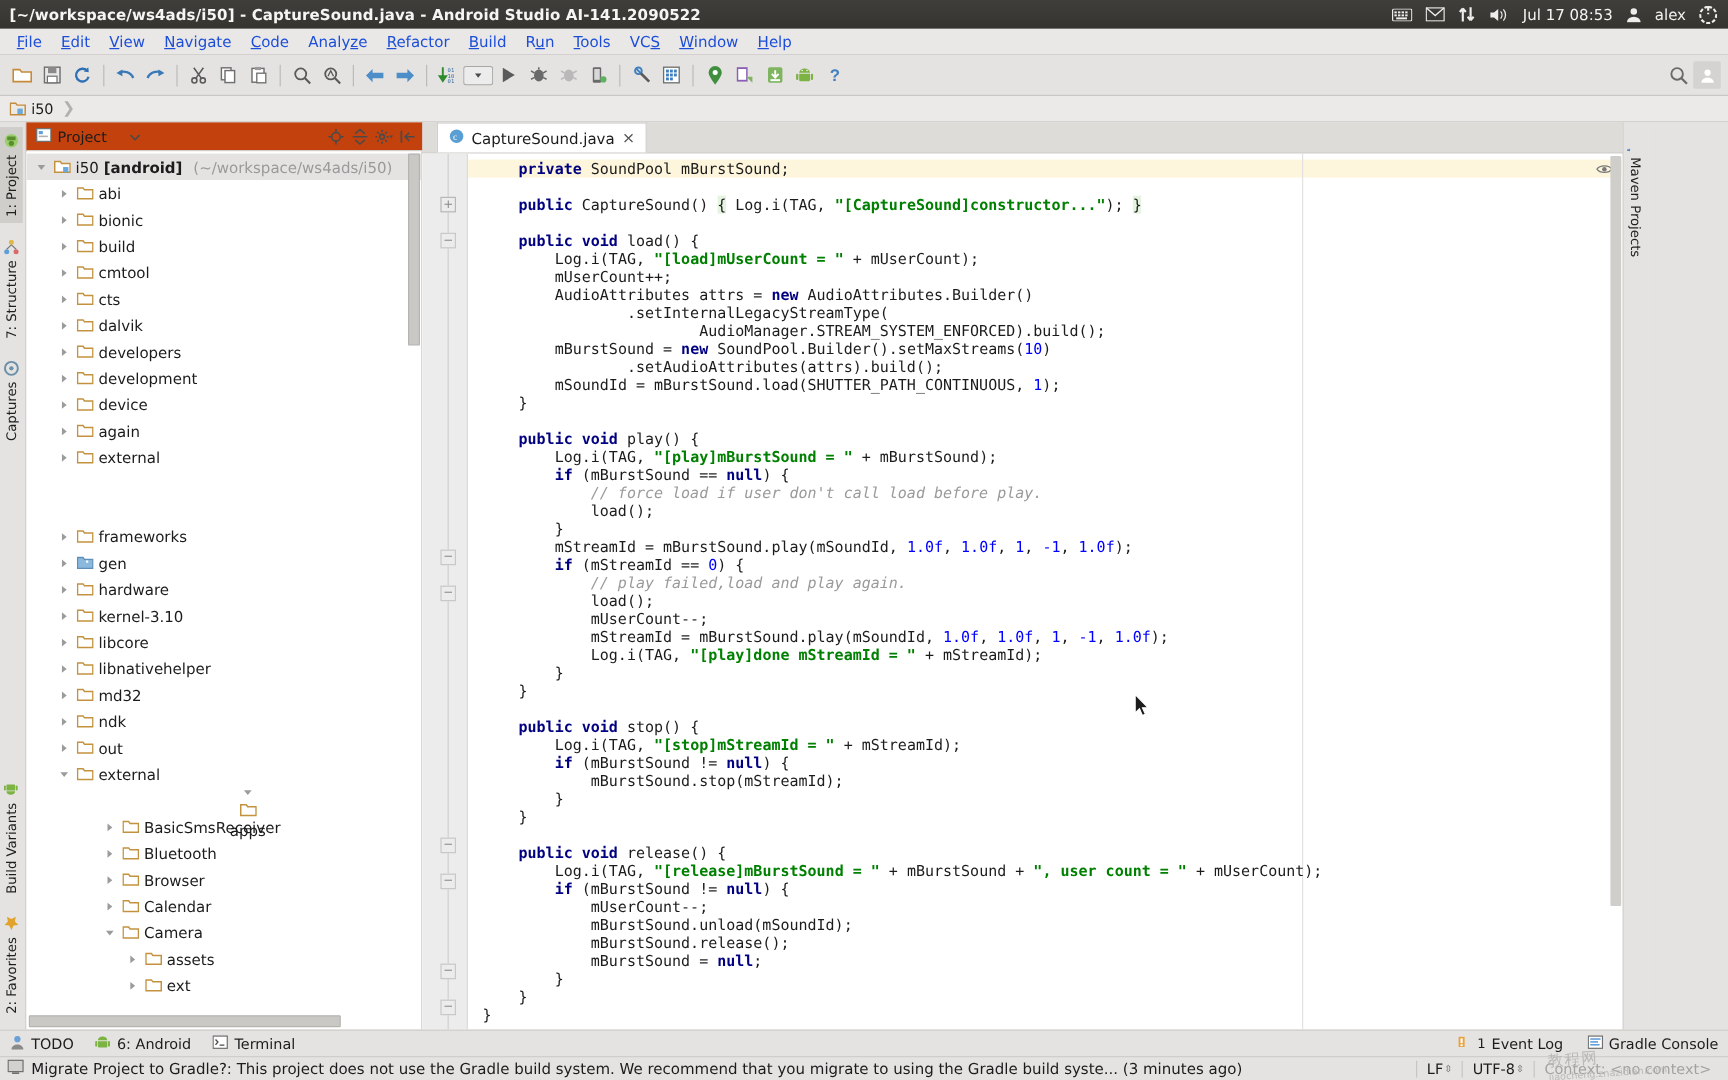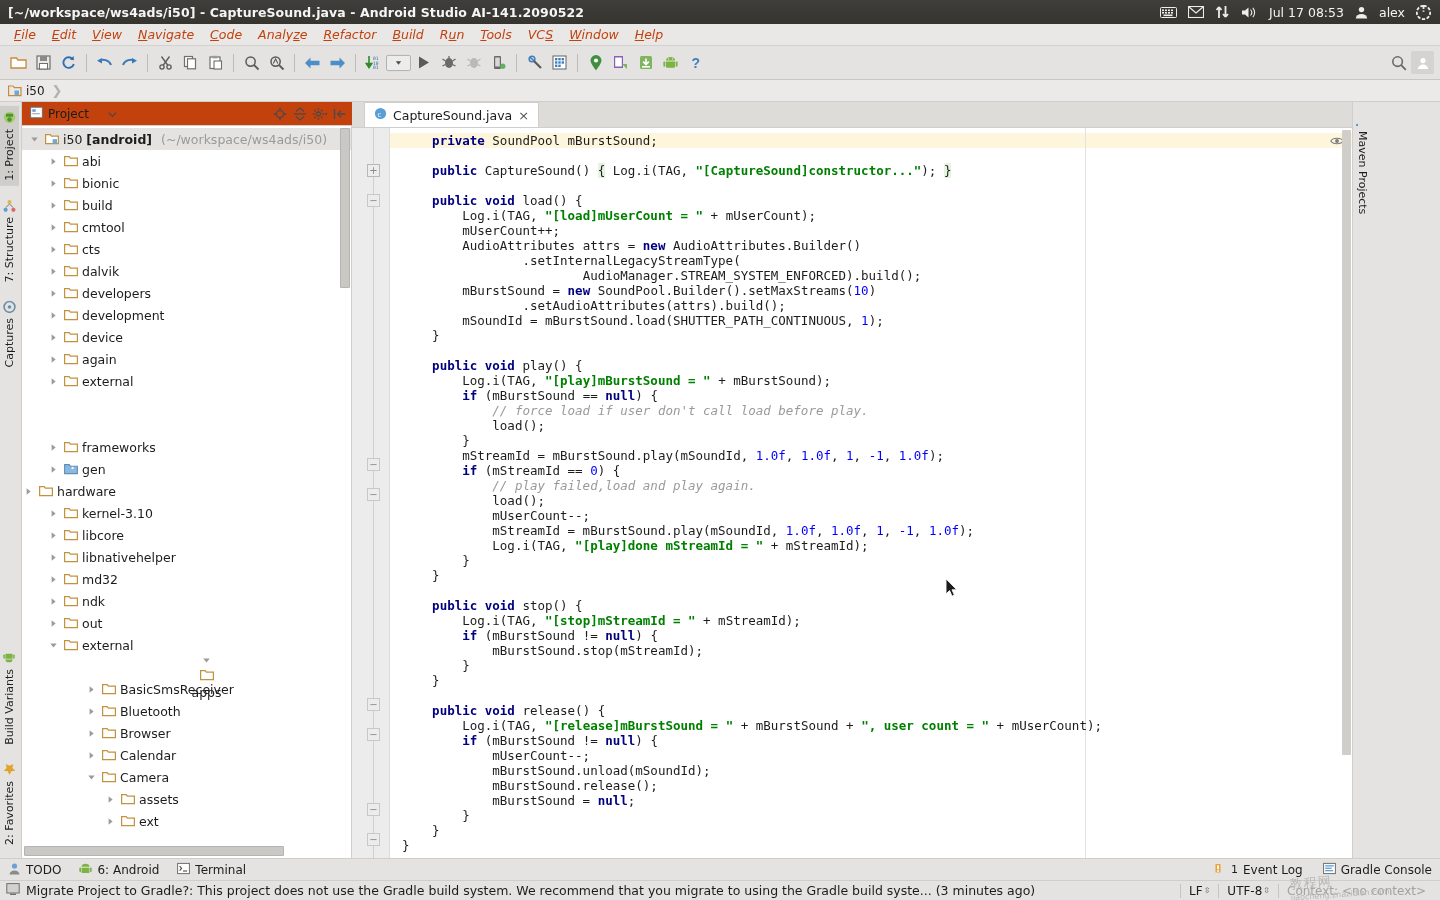--- a/index.html
+++ b/index.html
@@ -30,23 +30,22 @@
   .tray-txt { font-size: 12.5px; color: #f4f3f2; white-space: nowrap; }
 
   
   .menubar {
     position: absolute; top: 24px; left: 0; width: 1440px; height: 22px;
     background: #e9e8e7;
     border-bottom: 1px solid #d2d1cf;
     display: flex; align-items: center; padding-left: 6px;
   }
   .menu-item {
-    font-size: 12.5px; color: #c2410c; padding: 2px 8px; cursor: default;
+    font-size: 12.5px; color: #1d4ed8; padding: 2px 8px; cursor: default;
     white-space: nowrap;
-    font-style: italic;
   }
   .menu-item u { text-decoration: underline; }
 
   
   .toolbar {
     position: absolute; top: 46px; left: 0; width: 1440px; height: 34px;
     background: #e4e3e1;
     border-bottom: 1px solid #c8c7c4;
     display: flex; align-items: center; padding: 0 6px;
   }
@@ -789,21 +788,21 @@
             </svg>
           </span>
           <span style="display: inline-flex;">
             <svg width="14" height="12" viewBox="0 0 14 12">
               <path d="M0.6 1.6 h4.6 l1.2 1.6 H13.4 v7.4 H0.6 Z" fill="#8bb8dd" stroke="#5f8fb8" stroke-width="1.1"></path>
               <path d="M8 4.4 l1.2 1.2 M9.2 4.4 l-1.2 1.2 M8.6 3.9 v2.2 M7.6 5 h2" stroke="#fff" stroke-width="0.9"></path>
             </svg>
           </span>
           <span>gen</span>
         </div>
-        <div class="trow" style=" text-align: right;">
+        <div class="trow" style="padding-left: 25px; text-align: right;">
           <span class="tw">
             <svg width="9" height="9" viewBox="0 0 9 9">
               <path d="M2.6 1.3 L6.6 4.5 L2.6 7.7 Z" fill="#9b9b9b"></path>
             </svg>
           </span>
           <span style="display: inline-flex;">
             <svg width="14" height="12" viewBox="0 0 14 12">
               <path d="M0.6 1.6 h4.6 l1.2 1.6 H13.4 v7.4 H0.6 Z" fill="#fff" stroke="#c3923f" stroke-width="1.25"></path>
             </svg>
           </span>

